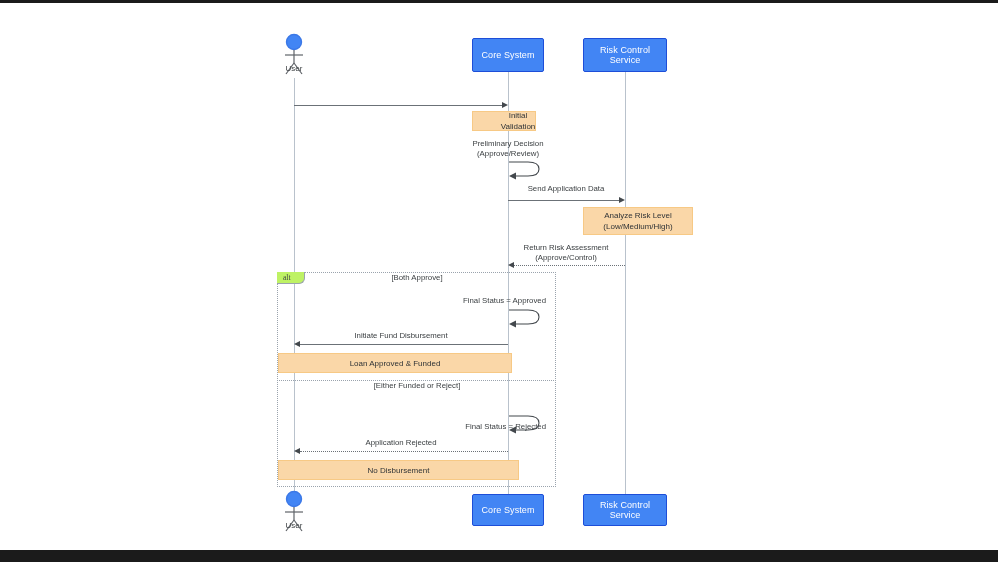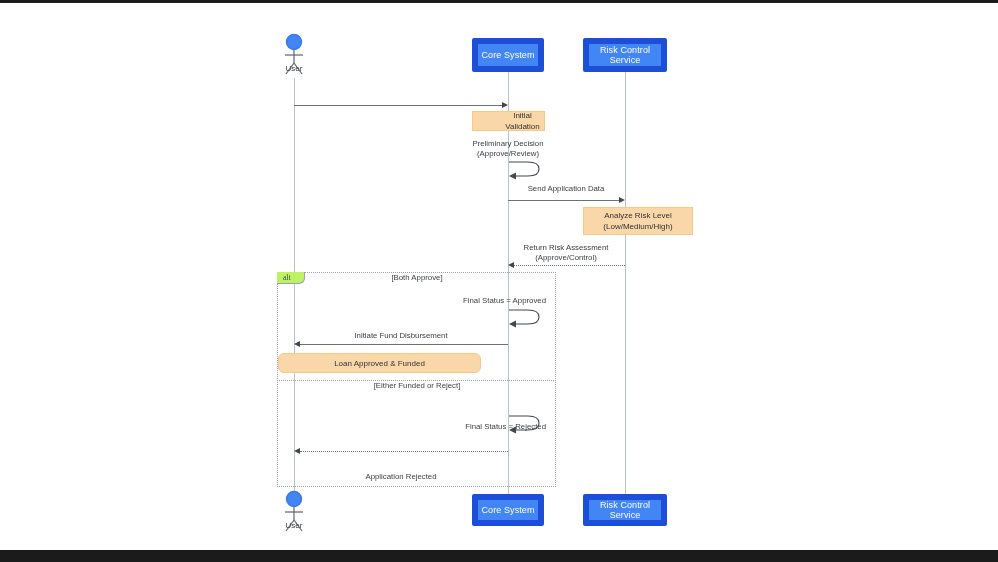--- a/index.html
+++ b/index.html
@@ -23,21 +23,21 @@
     width: 998px;
     background: #1b1b1b;
   }
   .edge-top { top: 0; height: 3px; }
   .edge-bottom { top: 550px; height: 12px; }
 
   
   .participant-box {
     position: absolute;
     background: #4285f4;
-    border: 6px solid #1d4ed8;
+    border: 1px solid #1d4ed8;
     border-radius: 2px;
     color: #ffffff;
     font-size: 9px;
     display: flex;
     align-items: center;
     justify-content: center;
     text-align: center;
     box-sizing: border-box;
     letter-spacing: .1px;
   }
@@ -174,21 +174,21 @@
     <span>Core System</span>
   </div>
 
   <div class="participant-box" style="left:583px; top:38px; width:84px; height:34px;">
     <span>Risk Control Service</span>
   </div>
 
   <div class="msg-line" style="left:294px; top:105px; width:208px;"></div>
   <div class="arrow-head arrow-right" style="left:502px; top:101.5px;"></div>
 
-  <div class="note" style="left:472px; top:111px; width:73px; height:20px;padding-left:28px;">
+  <div class="note" style="left:472px; top:111px; width:64px; height:20px;padding-left:28px;">
     <span>Initial Validation</span>
   </div>
 
   <div class="msg-label" style="left:443px; top:139px; width:130px;">Preliminary Decision
 (Approve/Review)</div>
   <div class="selfloop" style="left:508px; top:160px;">
     <svg width="40" height="20" viewBox="0 0 40 20">
       <path d="M 1 2 L 20 2 Q 31 2 31 9 Q 31 16 20 16 L 7 16" fill="none" stroke="#43484d" stroke-width="1.1"></path>
       <polygon points="8,12.5 1,16 8,19.5" fill="#43484d"></polygon>
     </svg>
@@ -220,40 +220,43 @@
     <svg width="40" height="20" viewBox="0 0 40 20">
       <path d="M 1 2 L 20 2 Q 31 2 31 9 Q 31 16 20 16 L 7 16" fill="none" stroke="#43484d" stroke-width="1.1"></path>
       <polygon points="8,12.5 1,16 8,19.5" fill="#43484d"></polygon>
     </svg>
   </div>
 
   <div class="msg-label" style="left:294px; top:331px; width:214px;">Initiate Fund Disbursement</div>
   <div class="msg-line" style="left:300px; top:344px; width:208px;"></div>
   <div class="arrow-head arrow-left" style="left:294px; top:340.5px;"></div>
 
-  <div class="note" style="left:278px; top:353px; width:203px; height:20px;border-radius:6px;">
+  <div class="note" style="left:278px; top:353px; width:234px; height:20px;">
     <span>Loan Approved &amp; Funded</span>
   </div>
 
   <div class="frame-divider" style="left:277px; top:380px; width:279px;"></div>
 
   <div class="guard" style="left:337px; top:381px; width:160px;">[Either Funded or Reject]</div>
 
   <div class="msg-label right-align" style="left:400px; top:422px; width:146px;">Final Status = Rejected</div>
   <div class="selfloop" style="left:508px; top:414px;">
     <svg width="40" height="20" viewBox="0 0 40 20">
       <path d="M 1 2 L 20 2 Q 31 2 31 9 Q 31 16 20 16 L 7 16" fill="none" stroke="#43484d" stroke-width="1.1"></path>
       <polygon points="8,12.5 1,16 8,19.5" fill="#43484d"></polygon>
     </svg>
   </div>
 
-  <div class="msg-label" style="left:294px; top:438px; width:214px;margin-top:34px;">Application Rejected</div>
+  <div class="msg-label" style="left:294px; top:438px; width:214px;">Application Rejected</div>
   <div class="msg-line dotted" style="left:300px; top:451px; width:208px;"></div>
   <div class="arrow-head arrow-left" style="left:294px; top:447.5px;"></div>
 
+  <div class="note" style="left:278px; top:460px; width:241px; height:20px;">
+    <span>No Disbursement</span>
+  </div>
 
   <div class="actor" style="left:274px; top:490px;">
     <svg width="40" height="46" viewBox="0 0 40 46" aria-hidden="true">
       <circle cx="20" cy="9" r="7.5" fill="#4285f4" stroke="#3b78e7" stroke-width="1.4"></circle>
       <line x1="20" y1="17" x2="20" y2="30" stroke="#5f6368" stroke-width="1.2"></line>
       <line x1="11" y1="22" x2="29" y2="22" stroke="#5f6368" stroke-width="1.2"></line>
       <line x1="20" y1="30" x2="12" y2="41" stroke="#5f6368" stroke-width="1.2"></line>
       <line x1="20" y1="30" x2="28" y2="41" stroke="#5f6368" stroke-width="1.2"></line>
     </svg>
     <div class="actor-label">User</div>

